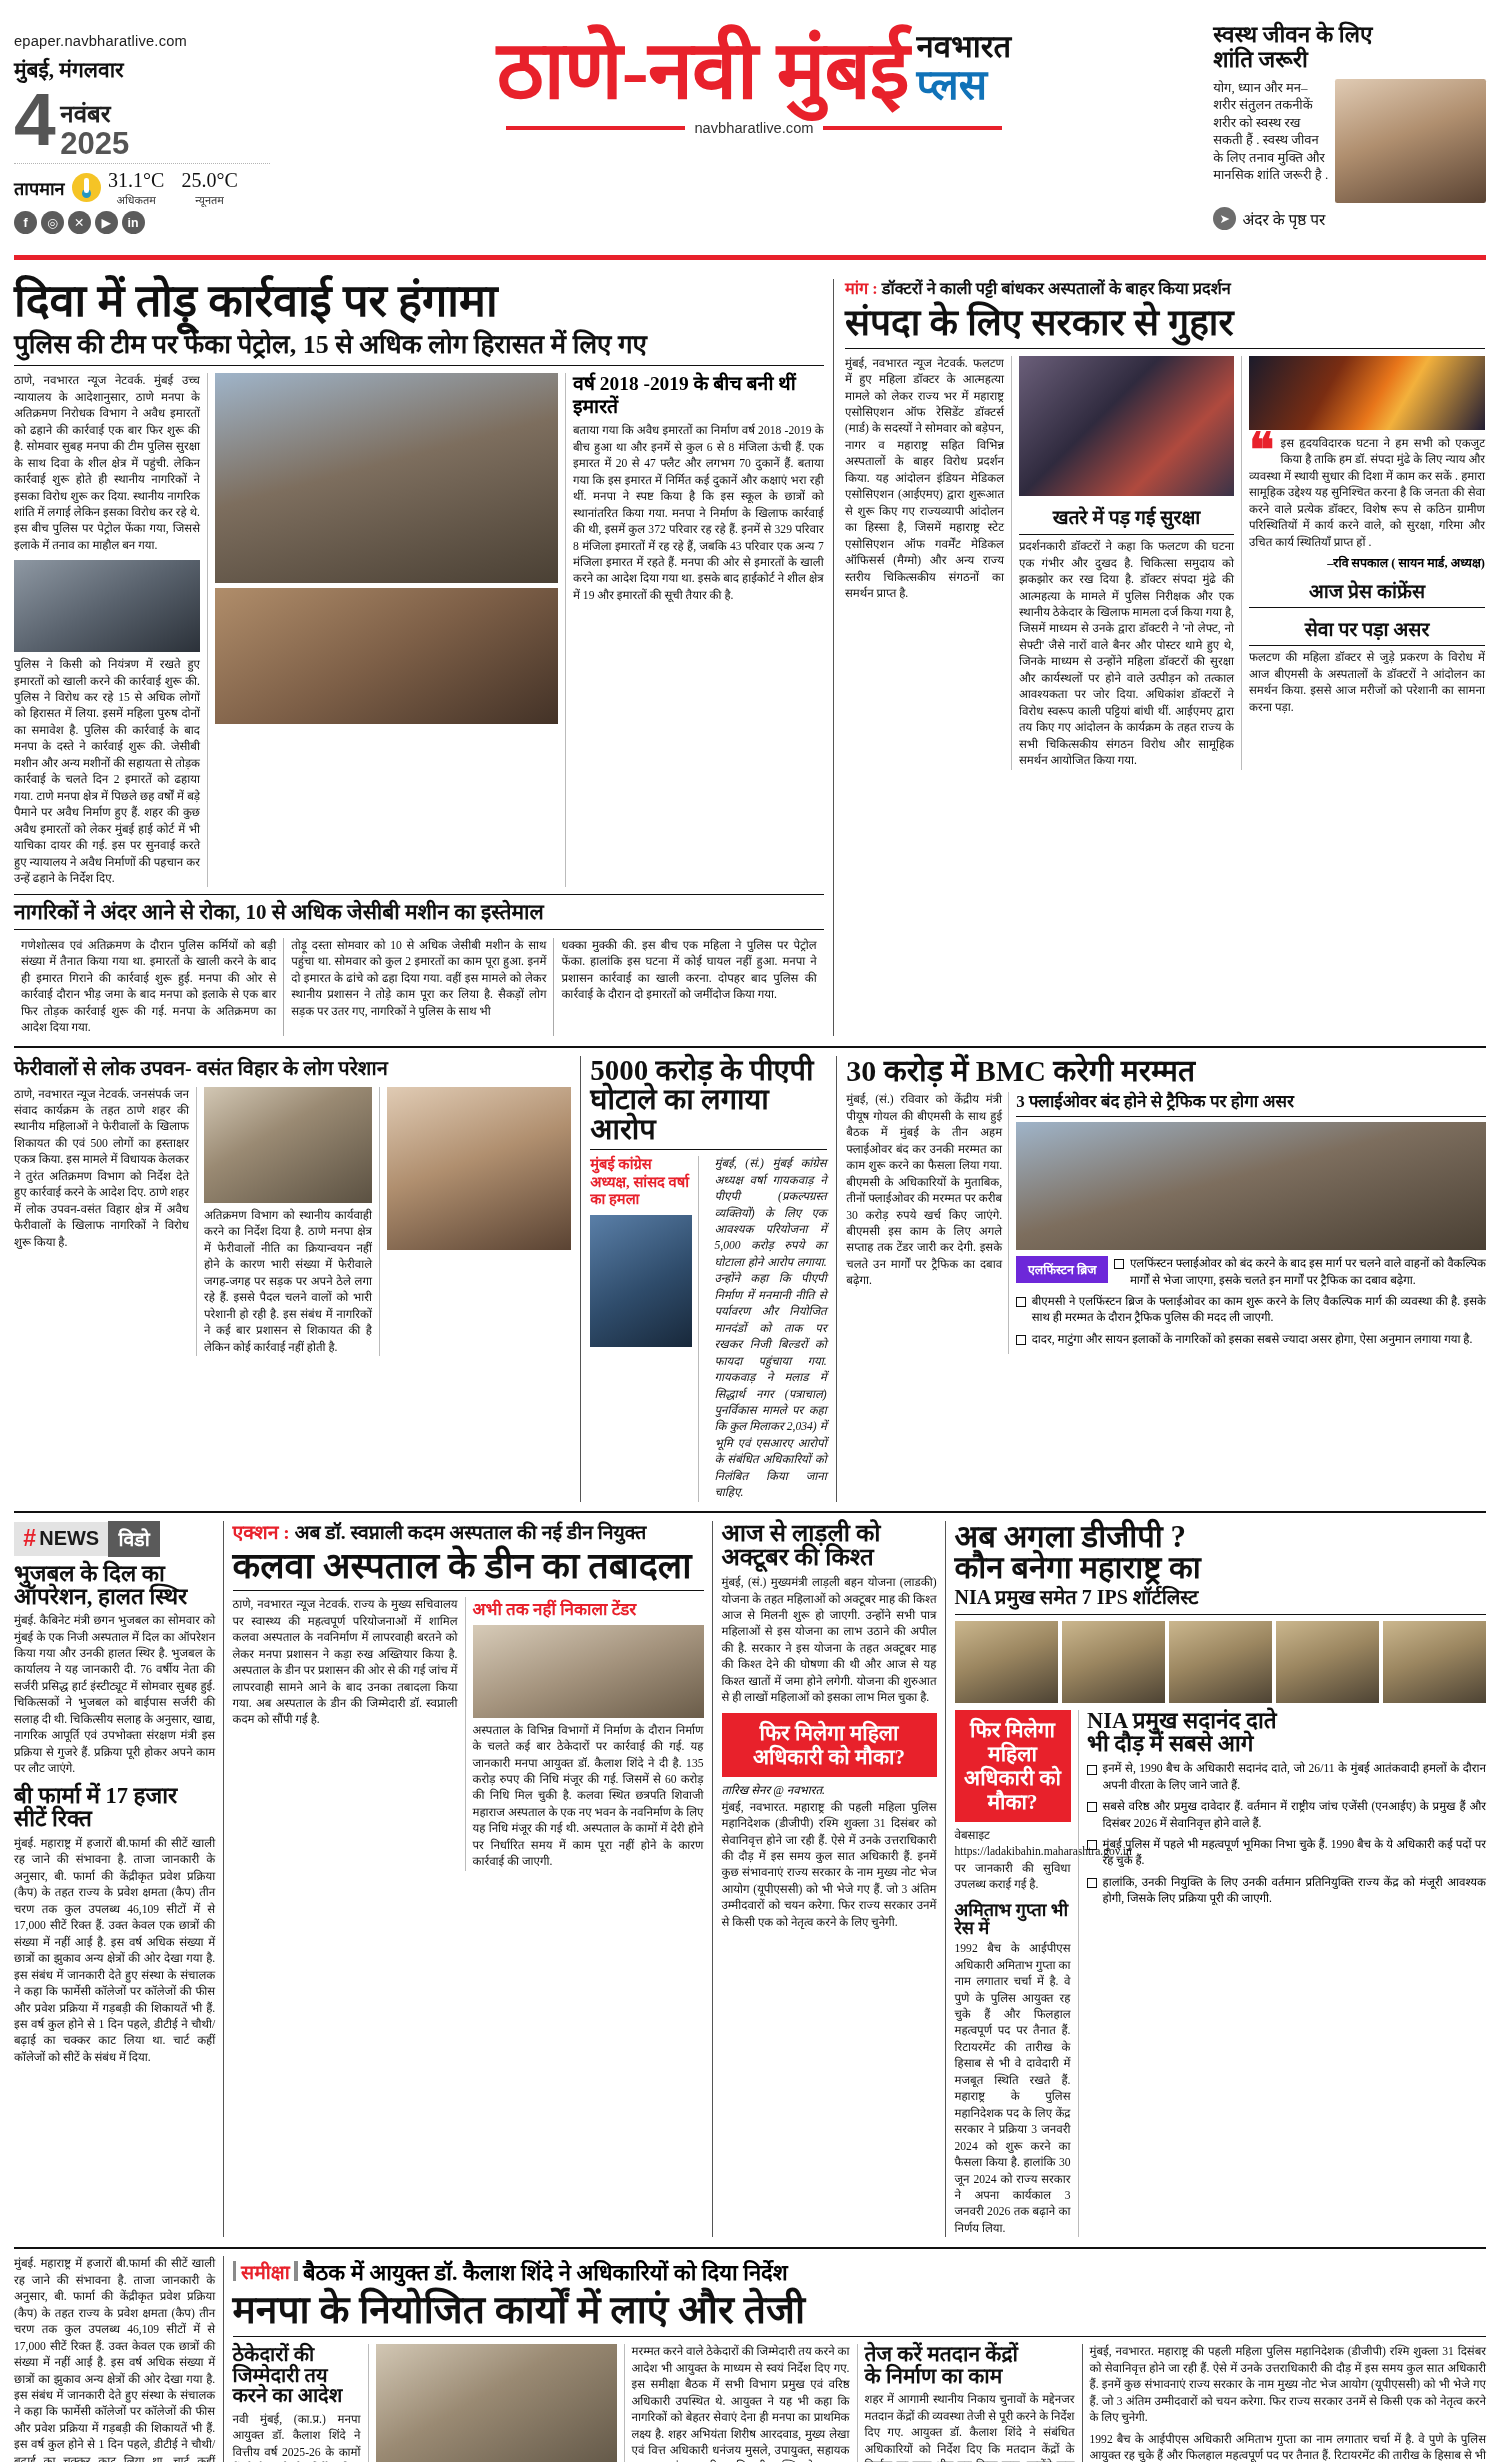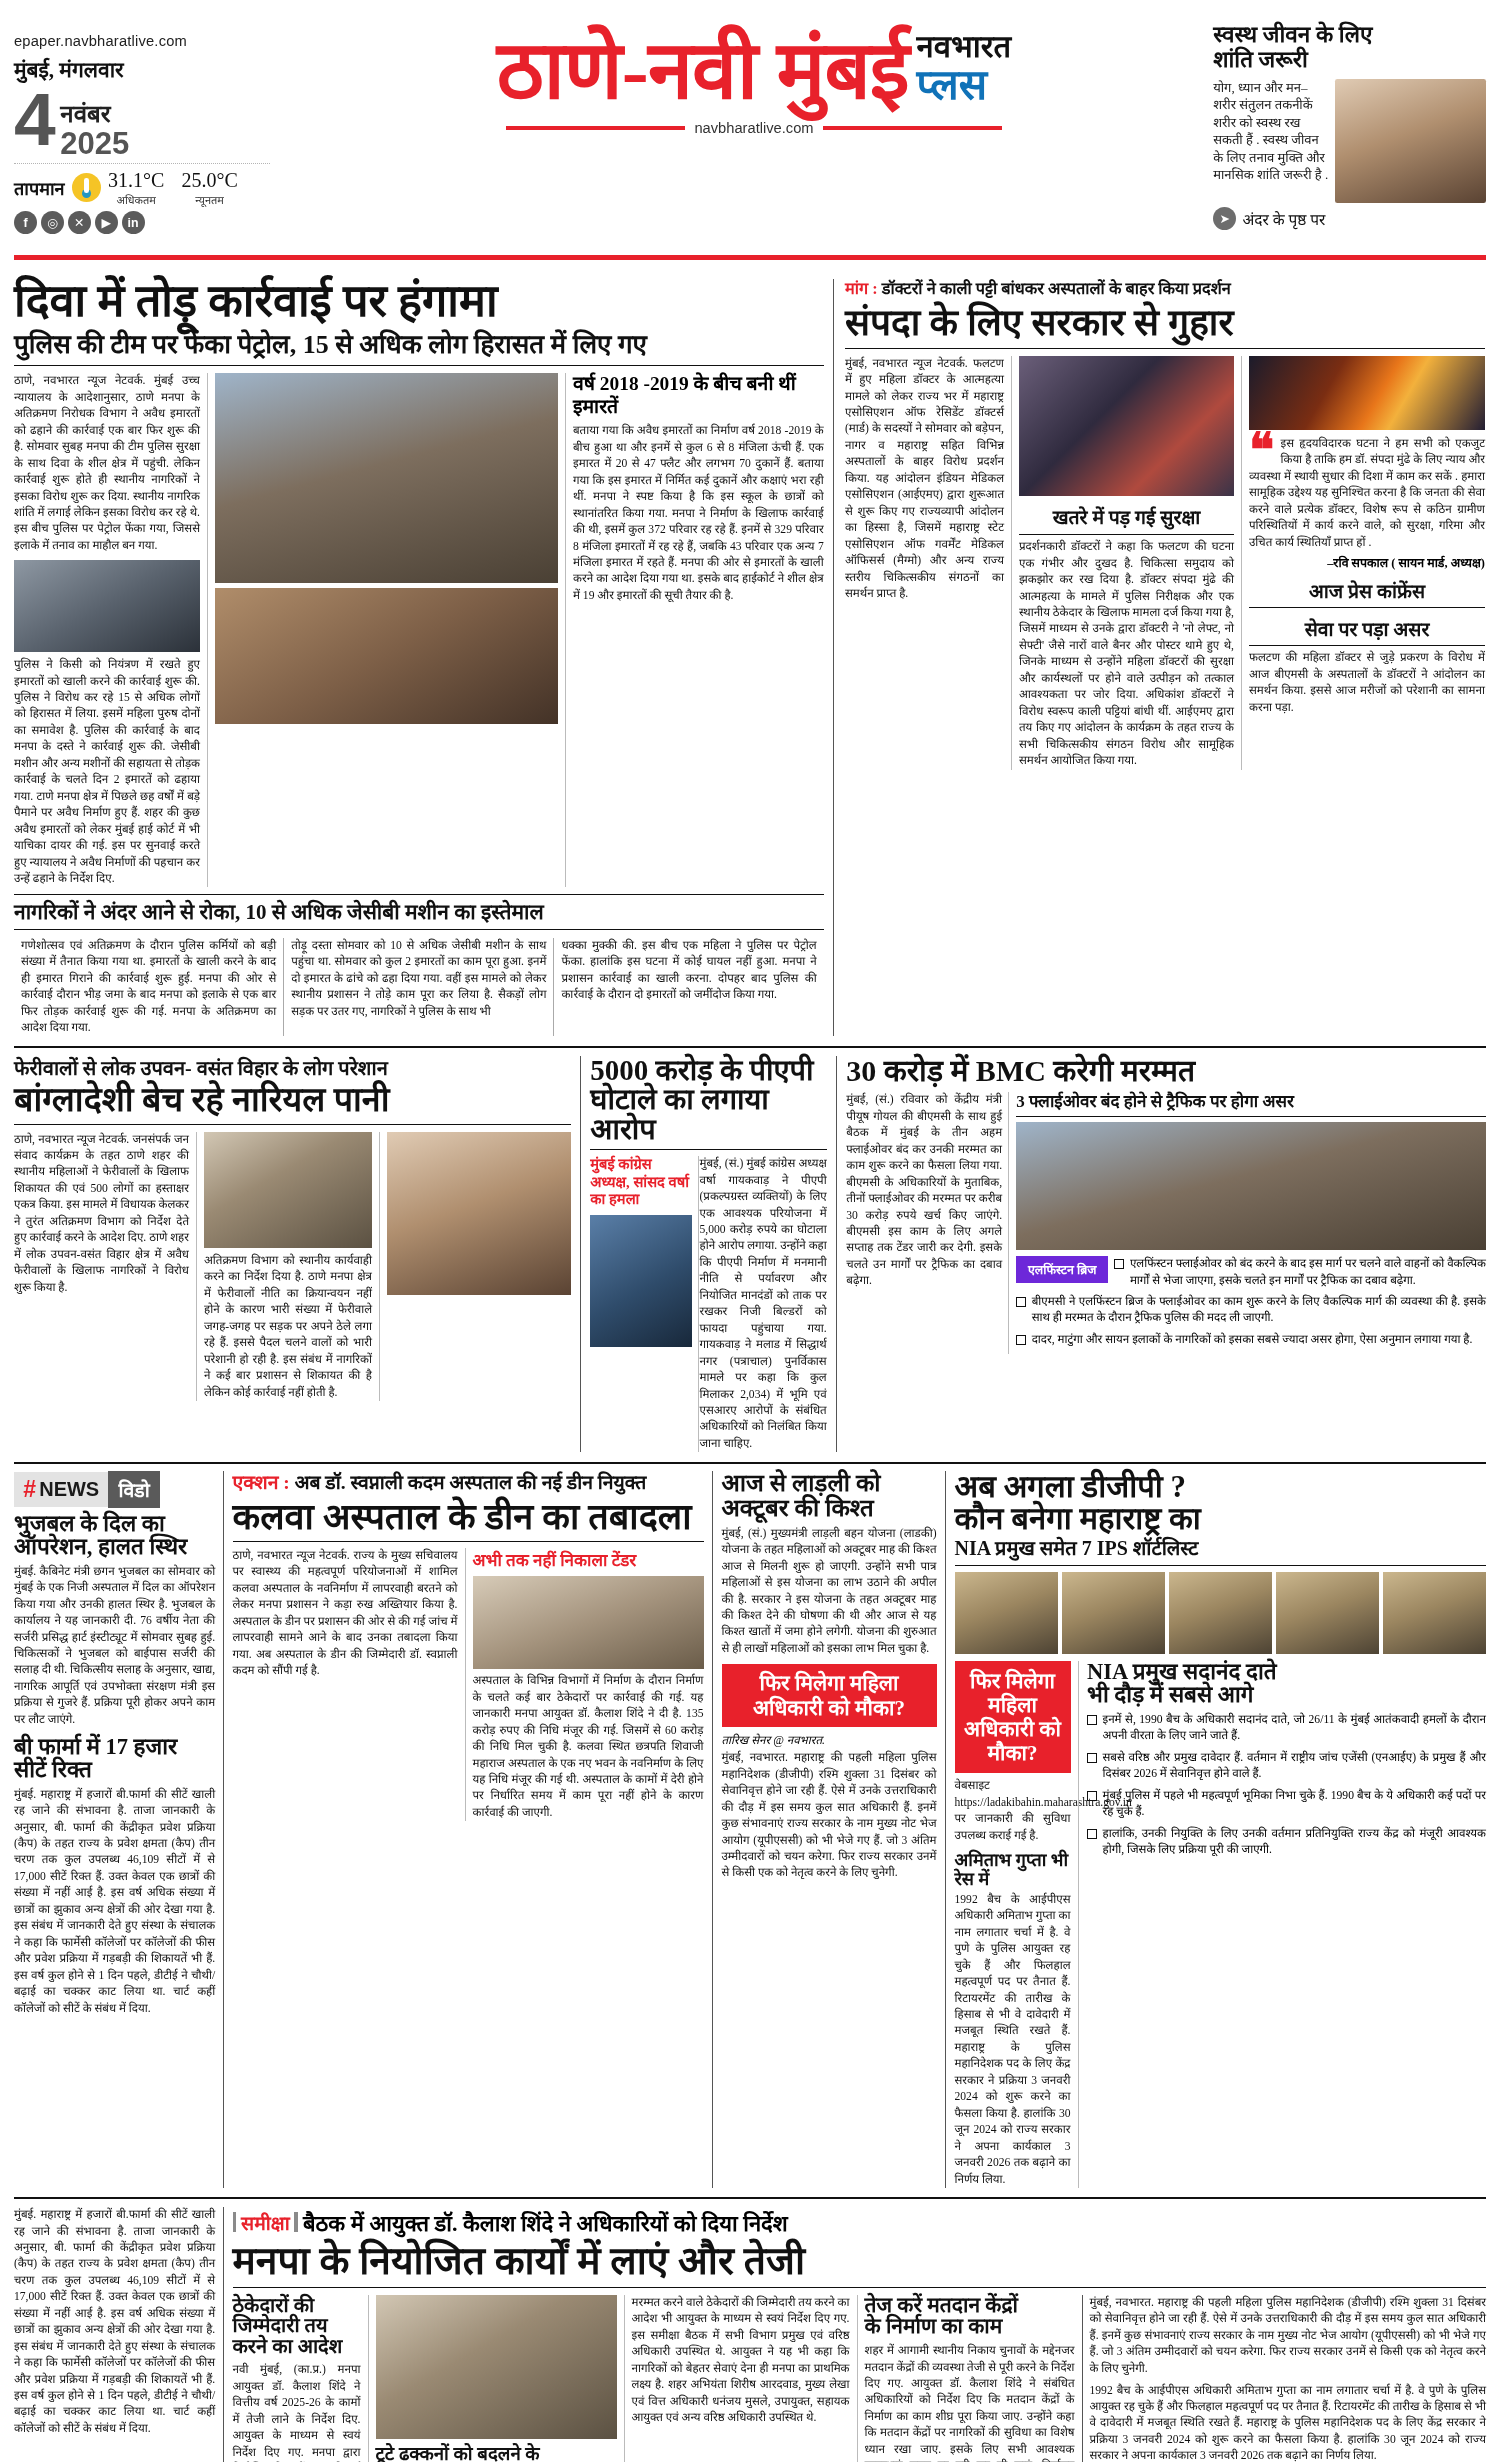--- a/index.html
+++ b/index.html
@@ -246,21 +246,20 @@
       </div>
     </div>
   </div>
 
   <div class="hr-thick" style="margin:9.3px 0 7.8px 0;"></div>
 
   <div style="display:flex;">
 
     <div style="width:567px; padding-right:9.3px; border-right:0.8px solid #555;">
       <div class="kicker" style="font-size:20px;">फेरीवालों से लोक उपवन- वसंत विहार के लोग परेशान</div>
-      <div class="head-xl" style="font-size:34px; margin-top:3.9px; border-bottom:1.6px solid #111; padding-bottom:5.4px;">बांग्लादेशी बेच रहे नारियल पानी</div>
       <div style="display:flex; margin-top:7px;">
         <div style="width:183px; padding-right:7px; border-right:0.8px solid #bbb;">
           <div class="body-txt">ठाणे, नवभारत न्यूज नेटवर्क. जनसंपर्क जन संवाद कार्यक्रम के तहत ठाणे शहर की स्थानीय महिलाओं ने फेरीवालों के खिलाफ शिकायत की एवं 500 लोगों का हस्ताक्षर एकत्र किया. इस मामले में विधायक केलकर ने तुरंत अतिक्रमण विभाग को निर्देश देते हुए कार्रवाई करने के आदेश दिए. ठाणे शहर में लोक उपवन-वसंत विहार क्षेत्र में अवैध फेरीवालों के खिलाफ नागरिकों ने विरोध शुरू किया है.</div>
         </div>
         <div style="width:183px; padding:0 7px; border-right:0.8px solid #bbb;">
           <div class="ph meet" style="height:116px; margin-bottom:5.4px;"></div>
           <div class="body-txt">अतिक्रमण विभाग को स्थानीय कार्यवाही करने का निर्देश दिया है. ठाणे मनपा क्षेत्र में फेरीवालों नीति का क्रियान्वयन नहीं होने के कारण भारी संख्या में फेरीवाले जगह-जगह पर सड़क पर अपने ठेले लगा रहे हैं. इससे पैदल चलने वालों को भारी परेशानी हो रही है. इस संबंध में नागरिकों ने कई बार प्रशासन से शिकायत की है लेकिन कोई कार्रवाई नहीं होती है.</div>
         </div>
         <div style="flex:1; padding-left:7px;">
           <div class="ph portrait" style="height:163px; margin-bottom:5.4px;"></div>
@@ -269,21 +268,21 @@
     </div>
 
     <div style="width:256px; padding:0 9.3px; border-right:0.8px solid #555;">
       <div class="head-xl" style="font-size:29px;">5000 करोड़ के पीएपी</div>
       <div class="head-xl" style="font-size:29px; border-bottom:1.6px solid #111; padding-bottom:4.7px;">घोटाले का लगाया आरोप</div>
       <div style="display:flex; margin-top:6.2px; gap:6.2px;">
         <div style="width:102px;">
           <div style="color:#e8212b; font-family:'Liberation Serif',serif; font-weight:700; font-size:14.7px; line-height:1.2;">मुंबई कांग्रेस अध्यक्ष, सांसद वर्षा का हमला</div>
           <div class="ph p3" style="height:132px; margin-top:6.2px;"></div>
         </div>
-        <div style="flex:1; border-left:0.8px solid #bbb; padding-left:0;">
+        <div style="flex:1; border-left:0.8px solid #bbb; padding-left:15px;font-style:italic;">
           <div class="body-txt">मुंबई, (सं.) मुंबई कांग्रेस अध्यक्ष वर्षा गायकवाड़ ने पीएपी (प्रकल्पग्रस्त व्यक्तियों) के लिए एक आवश्यक परियोजना में 5,000 करोड़ रुपये का घोटाला होने आरोप लगाया. उन्होंने कहा कि पीएपी निर्माण में मनमानी नीति से पर्यावरण और नियोजित मानदंडों को ताक पर रखकर निजी बिल्डरों को फायदा पहुंचाया गया. गायकवाड़ ने मलाड में सिद्धार्थ नगर (पत्राचाल) पुनर्विकास मामले पर कहा कि कुल मिलाकर 2,034) में भूमि एवं एसआरए आरोपों के संबंधित अधिकारियों को निलंबित किया जाना चाहिए.</div>
         </div>
       </div>
     </div>
 
     <div style="flex:1; padding-left:9.3px;">
       <div class="head-xl" style="font-size:30px;">30 करोड़ में BMC करेगी मरम्मत</div>
       <div style="display:flex; margin-top:6.2px; gap:7px;">
         <div style="width:163px; border-right:0.8px solid #bbb; padding-right:6.2px;">
           <div class="body-txt">मुंबई, (सं.) रविवार को केंद्रीय मंत्री पीयूष गोयल की बीएमसी के साथ हुई बैठक में मुंबई के तीन अहम फ्लाईओवर बंद कर उनकी मरम्मत का काम शुरू करने का फैसला लिया गया. बीएमसी के अधिकारियों के मुताबिक, तीनों फ्लाईओवर की मरम्मत पर करीब 30 करोड़ रुपये खर्च किए जाएंगे. बीएमसी इस काम के लिए अगले सप्ताह तक टेंडर जारी कर देगी. इसके चलते उन मार्गों पर ट्रैफिक का दबाव बढ़ेगा.</div>

